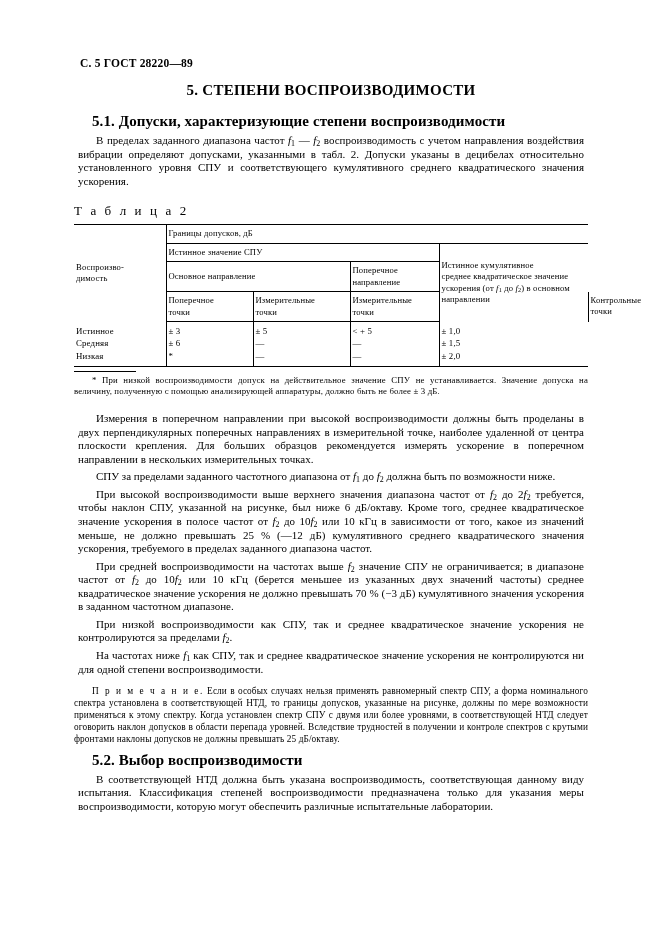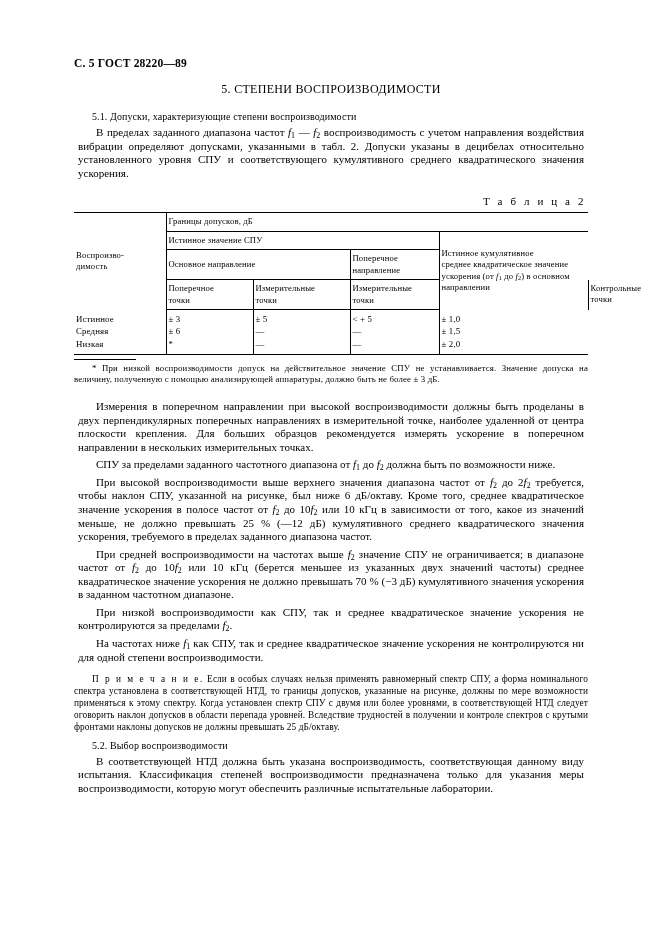--- a/index.html
+++ b/index.html
@@ -17,62 +17,62 @@
   }
   .page {
     position: relative;
     width: 661px;
     height: 936px;
     padding: 0;
     box-sizing: border-box;
   }
   .running-head {
     position: absolute;
-    left: 74px;
+    left: 80px;
     top: 57px;
     font-size: 11.5px;
     font-weight: bold;
     letter-spacing: 0.2px;
     white-space: nowrap;
   }
   .content {
     position: absolute;
     left: 74px;
     top: 82px;
     width: 514px;
   }
   h2.section-title {
-    font-size: 12px;
-    font-weight: normal;
+    font-size: 15px;
+    font-weight: bold;
     text-align: center;
     margin: 0 0 14px 0;
     letter-spacing: 0.3px;
   }
   h3.sub-title {
-    font-size: 10px;
-    font-weight: normal;
+    font-size: 15px;
+    font-weight: bold;
     margin: 0 0 1px 0;
     text-indent: 18px;
     letter-spacing: 0.1px;
   }
   p.body-par {
     font-size: 11px;
     line-height: 13.55px;
     margin: 4px;
     text-align: justify;
     text-indent: 18px;
     letter-spacing: 0px;
   }
   .gap-sm { height: 6px; }
   .gap-md { height: 11px; }
 
   
   .table-label {
-    font-size: 11px;
-    text-align: right;
+    font-size: 13px;
+    text-align: left;
     letter-spacing: 2.6px;
     margin: 0 0 5px 0;
     padding-right: 2px;
   }
 
   
   table.tol {
     border-collapse: collapse;
     width: 514px;
     font-size: 8.6px;

